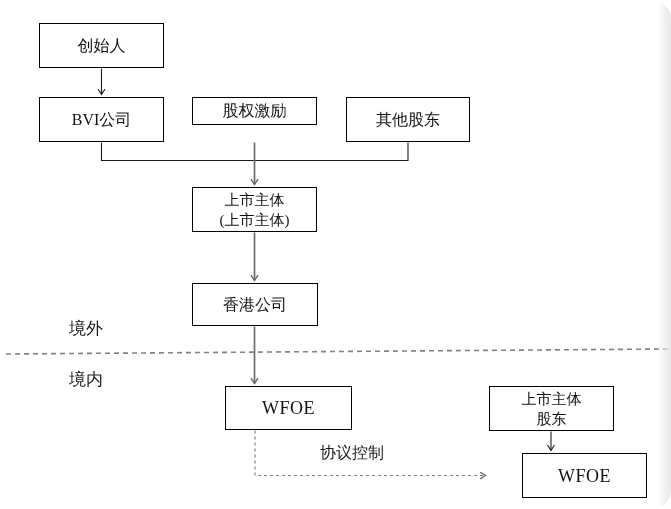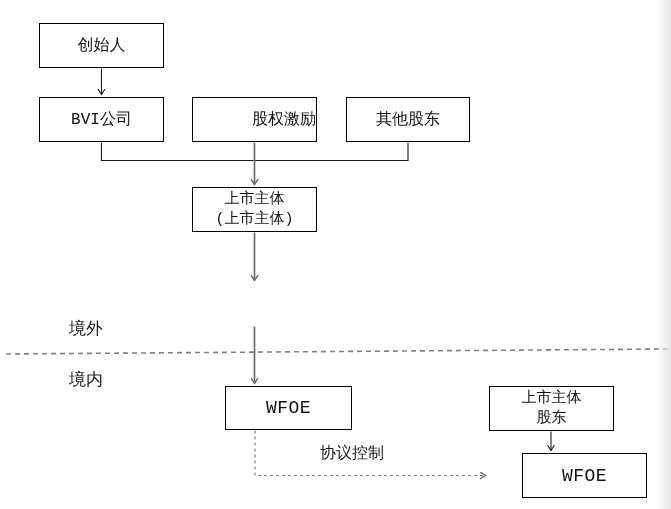--- a/index.html
+++ b/index.html
@@ -2,22 +2,23 @@
 <html><head>
 <meta charset="utf-8">
 <style>
   html,body { margin:0; padding:0; background:#ffffff; }
   #stage {
     position: relative;
     width: 671px;
     height: 509px;
     background: #ffffff;
     overflow: hidden;
-    font-family: Liberation Mono, monospace;
+    font-family: Liberation Serif, serif;
     color: #111111;
+    border-radius: 19px;
   }
   #stage * { box-sizing: border-box; }
 
   svg.wires { position:absolute; left:0; top:0; width:671px; height:509px; }
 
   .node {
     position: absolute;
     background: #ffffff;
     border: 1.5px solid #000000;
     display: flex;
@@ -27,21 +28,21 @@
     text-align: center;
     font-size: 16px;
     line-height: 20px;
     color: #111111;
     white-space: nowrap;
   }
   .node.latin { font-size: 18px; letter-spacing: 0.5px; margin-left: 33px; }
 
   #node-founder   { left: 39px;  top: 23px;  width: 125px; height: 45px; }
   #node-bvi       { left: 39px;  top: 97px;  width: 125px; height: 45px; }
-  #node-esop      { left: 192px; top: 97px;  width: 125px; height: 45px; align-items: flex-end; }
+  #node-esop      { left: 192px; top: 97px;  width: 125px; height: 28px; }
   #node-other     { left: 346px; top: 97px;  width: 124px; height: 45px; }
   #node-cayman    { left: 192px; top: 187px; width: 125px; height: 45px; font-size: 15px; line-height: 20px; }
   #node-hk        { left: 192px; top: 283px; width: 126px; height: 43px; }
   #node-wfoe1     { left: 192px; top: 386px; width: 127px; height: 44px; }
   #node-domestic  { left: 489px; top: 386px; width: 125px; height: 45px; font-size: 15px; line-height: 20px; }
   #node-wfoe2     { left: 489px; top: 453px; width: 125px; height: 45px; }
 
   .region-label {
     position: absolute;
     font-size: 17px;
@@ -114,20 +115,23 @@
 
   <div class="node" id="node-other">
     <span>其他股东</span>
   </div>
 
   <div class="node" id="node-cayman">
     <span>上市主体</span>
     <span>(上市主体)</span>
   </div>
 
+  <div class="node" id="node-hk">
+    <span>香港公司</span>
+  </div>
 
   <div class="node latin" id="node-wfoe1">
     <span>WFOE</span>
   </div>
 
   <div class="node" id="node-domestic">
     <span>上市主体</span>
     <span>股东</span>
   </div>
 

